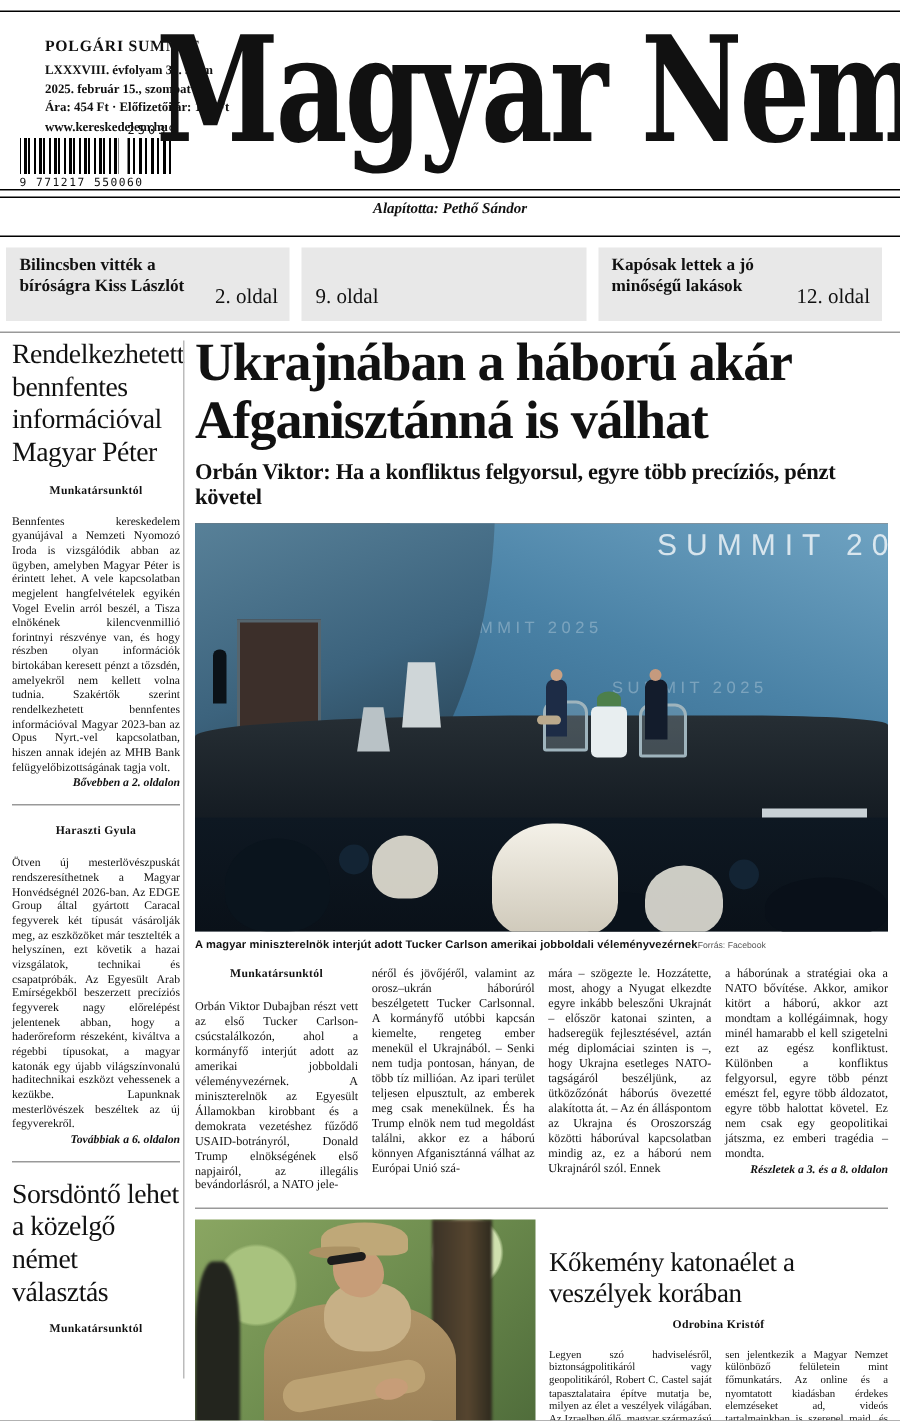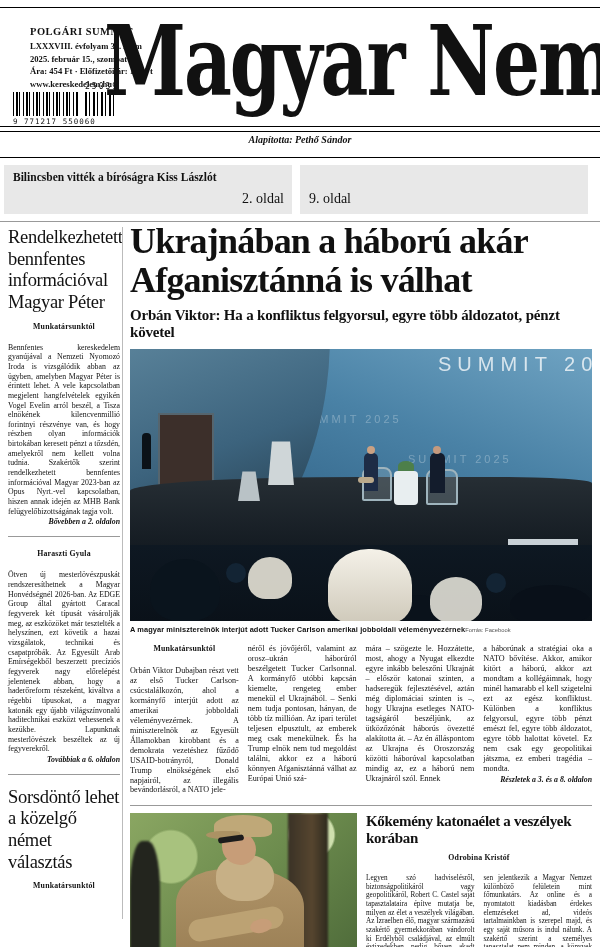--- a/index.html
+++ b/index.html
@@ -106,21 +106,21 @@
   .p2-dark-left{position:absolute;left:0;top:28px;width:30px;height:118px;background:#23251e;border-radius:40% 40% 0 0;filter:blur(1px);}
   .p2-body{position:absolute;left:46px;top:56px;width:128px;height:90px;background:linear-gradient(180deg,#b09468,#9a7f55);border-radius:38% 42% 0 0;}
   .p2-scarf{position:absolute;left:86px;top:42px;width:58px;height:46px;background:#c7b086;border-radius:45%;box-shadow:inset 0 -6px 0 #a8906а;}
   .p2-face{position:absolute;left:92px;top:18px;width:34px;height:34px;background:#c79d78;border-radius:40% 55% 45% 55%;}
   .p2-cap{position:absolute;left:84px;top:2px;width:58px;height:22px;background:#bfa878;border-radius:50% 50% 20% 20%;}
   .p2-visor{position:absolute;left:76px;top:18px;width:34px;height:8px;background:#ab9264;border-radius:50% 20% 20% 50%;}
   .p2-glasses{position:absolute;left:88px;top:23px;width:26px;height:6px;background:#1c1c1c;border-radius:3px;transform:rotate(-8deg);}
   .p2-arm{position:absolute;left:58px;top:100px;width:96px;height:22px;background:#bca273;border-radius:12px;transform:rotate(-10deg);}
   .p2-hand{position:absolute;left:120px;top:106px;width:22px;height:14px;background:#c79d78;border-radius:50%;transform:rotate(-12deg);}
   .feature{flex:1;}
-  .f-title{font-size:15px;line-height:1.12;font-weight:bold;letter-spacing:-.3px;margin:0 0 6px;}
+  .f-title{font-size:18px;line-height:1.12;font-weight:normal;letter-spacing:-.3px;margin:18px 0 6px;}
   .f-cols{display:flex;gap:9px;}
   .f-cols .col{flex:1;font-size:7.2px;line-height:1.2;text-align:justify;}
 </style>
 </head>
 <body>
 
 <div class="page">
 
   <div class="header">
     <div class="toprule"></div>
@@ -144,20 +144,24 @@
   </div>
 
   <div class="teasers">
     <div class="teaser">
       <div class="t-title">Bilincsben vitték a bíróságra Kiss Lászlót</div>
       <div class="t-page">2. oldal</div>
     </div>
     <div class="teaser">
       <div class="t-page">9. oldal</div>
     </div>
+    <div class="teaser">
+      <div class="t-title">Kapósak lettek a jó minőségű lakások</div>
+      <div class="t-page">12. oldal</div>
+    </div>
   </div>
   <div class="teaser-rule"></div>
 
   <div class="leftcol">
 
     <div>
       <h2 class="l-title">Rendelkezhetett bennfentes információval Magyar Péter</h2>
       <div class="byline">
         <span class="b-name">Munkatársunktól</span>
         <span class="b-rule"></span>
@@ -186,21 +190,21 @@
 
       </div>
 
     </div>
   </div>
 
   <div class="vrule"></div>
 
   <div class="main">
     <h1 class="headline">Ukrajnában a háború akár Afganisztánná is válhat</h1>
-    <div class="subhead">Orbán Viktor: Ha a konfliktus felgyorsul, egyre több áldozatot, pénzt követel</div>
+    <div class="subhead">Orbán Viktor: Ha a konfliktus felgyorsul, egyre több precíziós, pénzt követel</div>
 
     <div class="photo1">
       <div class="p1-screen">
         <div class="p1-bigtext">SUMMIT 2025</div>
         <div class="p1-fainttext" style="left:40px;top:64px;">SUMMIT 2025</div>
         <div class="p1-fainttext" style="left:150px;top:104px;">SUMMIT 2025</div>
         <div class="p1-fainttext" style="left:230px;top:150px;">SUMMIT 2025</div>
         <div class="p1-fainttext" style="left:20px;top:150px;">SUMMIT 2025</div>
       </div>
       <div class="p1-wall"></div>

